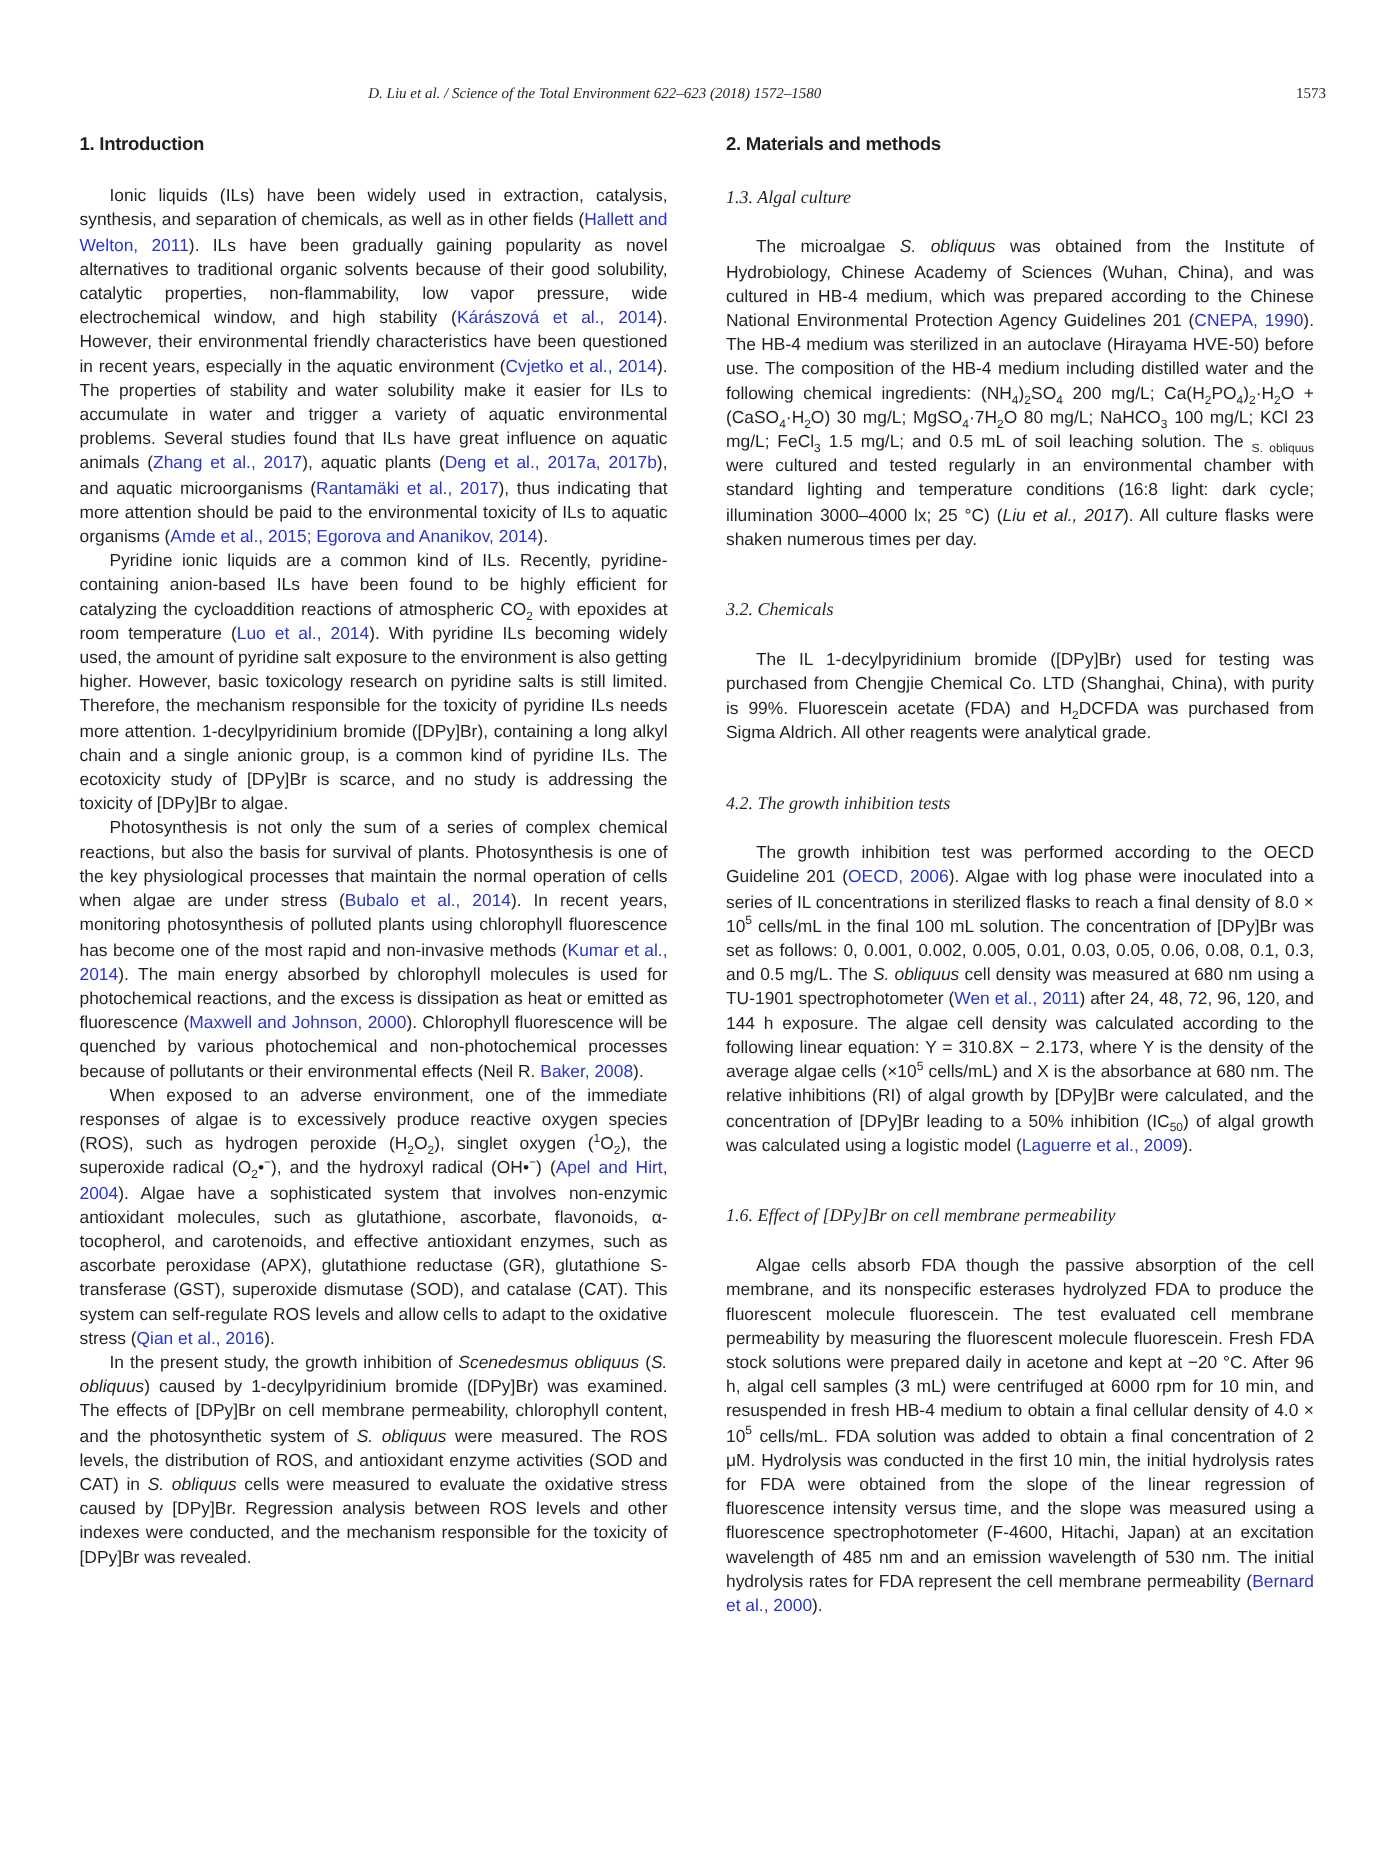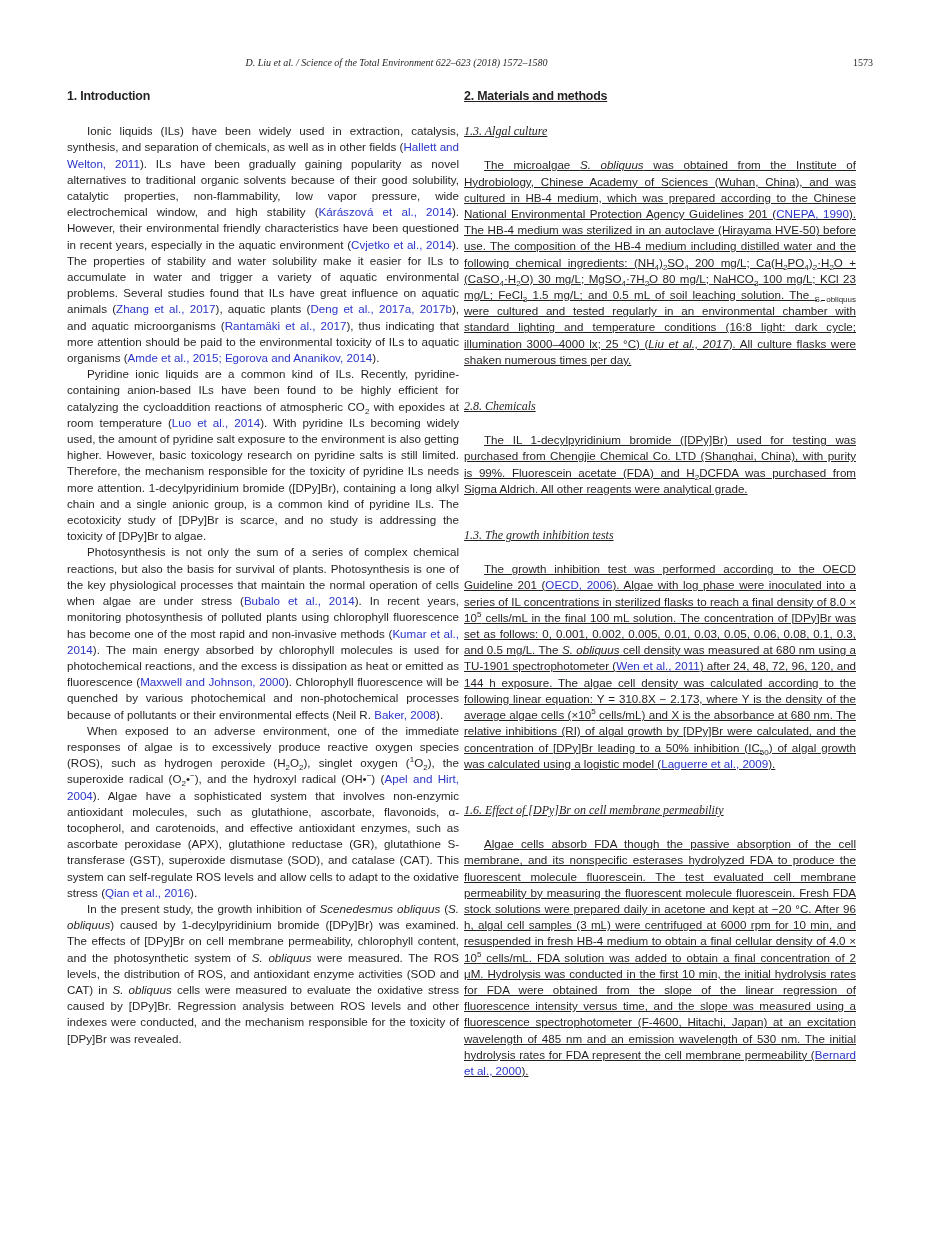--- a/index.html
+++ b/index.html
@@ -1,22 +1,22 @@
 <!DOCTYPE html>
 <html><head>
 <meta charset="utf-8">
 <style>
   html, body { margin: 0; padding: 0; background: #ffffff; }
   body { width: 925px; height: 1234px; position: relative; overflow: hidden; color: #231f20; }
   .running-head { position: absolute; top: 57px; left: 0; width: 925px; font-family: "Liberation Serif", serif; font-style: italic; font-size: 10px; }
   .running-head .title { position: absolute; left: 0; width: 793px; text-align: center; }
-  .running-head .page-num { position: absolute; right: 52px; font-style: normal; }
+  .running-head .page-num { position: absolute; right: 41px; font-style: normal; }
   .col { position: absolute; top: 88px; width: 392px; font-family: "Liberation Sans", sans-serif; font-size: 11.6px; line-height: 16.2px; text-align: justify; hyphens: auto; }
-  .col.left { left: 67px; }
-  .col.right { left: 464px; text-decoration: underline; }
+  .col.left { left: 53px; }
+  .col.right { left: 484px; }
   h2 { font-family: "Liberation Sans", sans-serif; font-size: 12.4px; font-weight: bold; margin: 0 0 19px 0; letter-spacing: -0.2px; }
   h3 { font-family: "Liberation Serif", serif; font-style: italic; font-weight: normal; font-size: 12px; margin: 0 0 18px 0; }
   p { margin: 0; text-indent: 20px; }
   .gap-sec { height: 30px; }
   a, .cite { color: #2a35c8; text-decoration: none; }
   i { font-style: italic; }
   sub, sup { font-size: 8px; line-height: 0; }
 </style>
 </head>
 <body>
@@ -40,23 +40,23 @@
   <p><span>In the present study, the growth inhibition of </span><i>Scenedesmus obliquus</i><span> (</span><i>S. obliquus</i><span>) caused by 1-decylpyridinium bromide ([DPy]Br) was examined. The effects of [DPy]Br on cell membrane permeability, chlorophyll content, and the photosynthetic system of </span><i>S. obliquus</i><span> were measured. The ROS levels, the distribution of ROS, and antioxidant enzyme activities (SOD and CAT) in </span><i>S. obliquus</i><span> cells were measured to evaluate the oxidative stress caused by [DPy]Br. Regression analysis between ROS levels and other indexes were conducted, and the mechanism responsible for the toxicity of [DPy]Br was revealed.</span></p>
 </div>
 
 <div class="col right">
   <h2>2. Materials and methods</h2>
 
   <h3>1.3. Algal culture</h3>
   <p><span>The microalgae </span><i>S. obliquus</i><span> was obtained from the Institute of Hydrobiology, Chinese Academy of Sciences (Wuhan, China), and was cultured in HB-4 medium, which was prepared according to the Chinese National Environmental Protection Agency Guidelines 201 (</span><a style="color: rgb(42, 53, 200);">CNEPA, 1990</a><span>). The HB-4 medium was sterilized in an autoclave (Hirayama HVE-50) before use. The composition of the HB-4 medium including distilled water and the following chemical ingredients: (NH</span><sub>4</sub><span>)</span><sub>2</sub><span>SO</span><sub>4</sub><span> 200 mg/L; Ca(H</span><sub>2</sub><span>PO</span><sub>4</sub><span>)</span><sub>2</sub><span>·H</span><sub>2</sub><span>O + (CaSO</span><sub>4</sub><span>·H</span><sub>2</sub><span>O) 30 mg/L; MgSO</span><sub>4</sub><span>·7H</span><sub>2</sub><span>O 80 mg/L; NaHCO</span><sub>3</sub><span> 100 mg/L; KCl 23 mg/L; FeCl</span><sub>3</sub><span> 1.5 mg/L; and 0.5 mL of soil leaching solution. The </span><sub>S. obliquus</sub><span> were cultured and tested regularly in an environmental chamber with standard lighting and temperature conditions (16:8 light: dark cycle; illumination 3000–4000 lx; 25 °C) (</span><i>Liu et al., 2017</i><span>). All culture flasks were shaken numerous times per day.</span><a style="color: rgb(42, 53, 200);"></a><span></span></p>
 
   <div class="gap-sec"></div>
-  <h3>2.8. Chemicals</h3>
+  <h3>3.2. Chemicals</h3>
   <p><span>The IL 1-decylpyridinium bromide ([DPy]Br) used for testing was purchased from Chengjie Chemical Co. LTD (Shanghai, China), with purity is 99%. Fluorescein acetate (FDA) and H</span><sub>2</sub><span>DCFDA was purchased from Sigma Aldrich. All other reagents were analytical grade.</span></p>
 
   <div class="gap-sec"></div>
-  <h3>1.3. The growth inhibition tests</h3>
+  <h3>4.2. The growth inhibition tests</h3>
   <p><span>The growth inhibition test was performed according to the OECD Guideline 201 (</span><a style="color: rgb(42, 53, 200);">OECD, 2006</a><span>). Algae with log phase were inoculated into a series of IL concentrations in sterilized flasks to reach a final density of 8.0 × 10</span><sup>5</sup><span> cells/mL in the final 100 mL solution. The concentration of [DPy]Br was set as follows: 0, 0.001, 0.002, 0.005, 0.01, 0.03, 0.05, 0.06, 0.08, 0.1, 0.3, and 0.5 mg/L. The </span><i>S. obliquus</i><span> cell density was measured at 680 nm using a TU-1901 spectrophotometer (</span><a style="color: rgb(42, 53, 200);">Wen et al., 2011</a><span>) after 24, 48, 72, 96, 120, and 144 h exposure. The algae cell density was calculated according to the following linear equation: Y = 310.8X − 2.173, where Y is the density of the average algae cells (×10</span><sup>5</sup><span> cells/mL) and X is the absorbance at 680 nm. The relative inhibitions (RI) of algal growth by [DPy]Br were calculated, and the concentration of [DPy]Br leading to a 50% inhibition (IC</span><sub>50</sub><span>) of algal growth was calculated using a logistic model (</span><a style="color: rgb(42, 53, 200);">Laguerre et al., 2009</a><span>).</span></p>
 
   <div class="gap-sec"></div>
   <h3>1.6. Effect of [DPy]Br on cell membrane permeability</h3>
   <p><span>Algae cells absorb FDA though the passive absorption of the cell membrane, and its nonspecific esterases hydrolyzed FDA to produce the fluorescent molecule fluorescein. The test evaluated cell membrane permeability by measuring the fluorescent molecule fluorescein. Fresh FDA stock solutions were prepared daily in acetone and kept at −20 °C. After 96 h, algal cell samples (3 mL) were centrifuged at 6000 rpm for 10 min, and resuspended in fresh HB-4 medium to obtain a final cellular density of 4.0 × 10</span><sup>5</sup><span> cells/mL. FDA solution was added to obtain a final concentration of 2 μM. Hydrolysis was conducted in the first 10 min, the initial hydrolysis rates for FDA were obtained from the slope of the linear regression of fluorescence intensity versus time, and the slope was measured using a fluorescence spectrophotometer (F-4600, Hitachi, Japan) at an excitation wavelength of 485 nm and an emission wavelength of 530 nm. The initial hydrolysis rates for FDA represent the cell membrane permeability (</span><a style="color: rgb(42, 53, 200);">Bernard et al., 2000</a><span>).</span></p>
 </div>
 
 </body></html>

